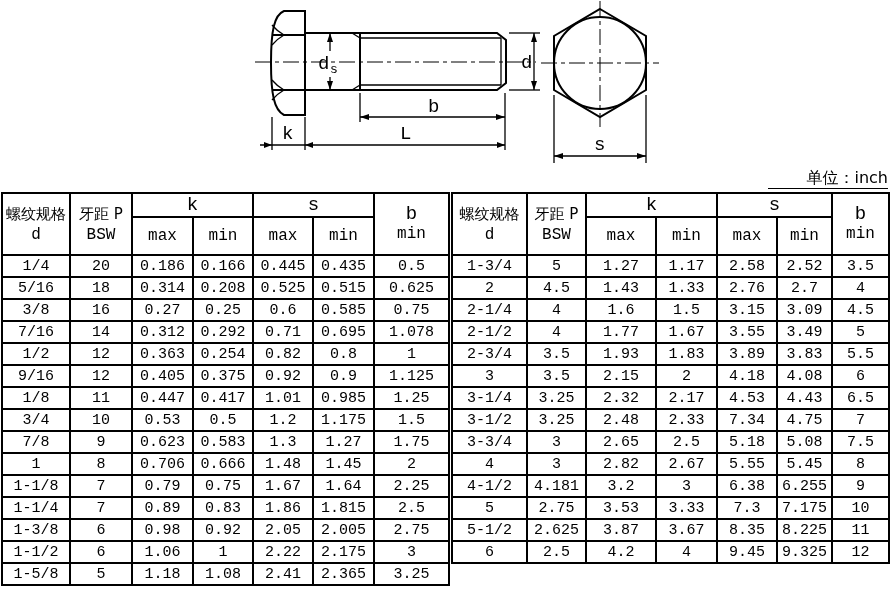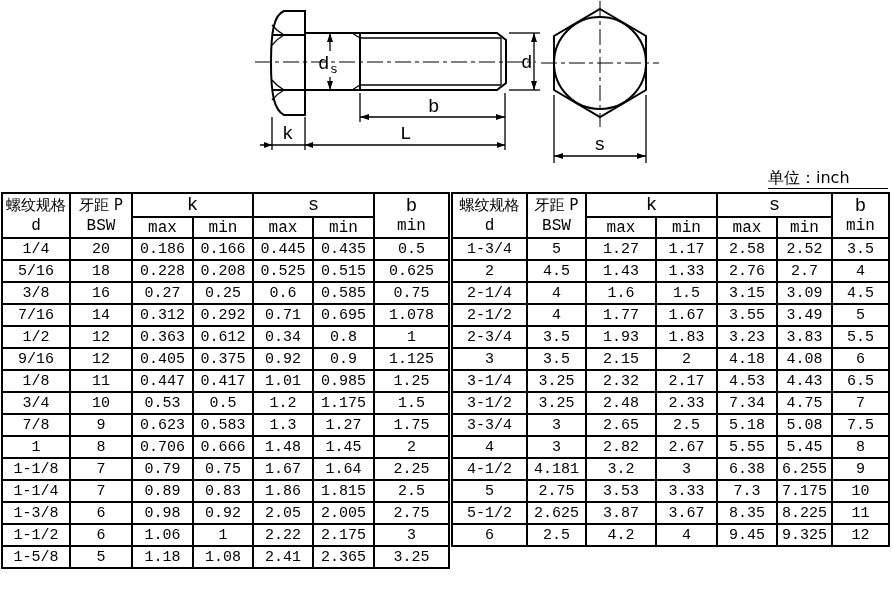--- a/index.html
+++ b/index.html
@@ -9,31 +9,31 @@
 
   #drawing-svg { position:absolute; left:0; top:0; }
   .obj  { stroke:#000; stroke-width:2;   fill:none; }
   .thin { stroke:#000; stroke-width:1.3; fill:none; }
   .cl   { stroke:#000; stroke-width:1;   fill:none; stroke-dasharray:16 4 4 4; }
   .arr  { fill:#000; stroke:none; }
   .dimtext { font-family:"Liberation Mono","DejaVu Sans Mono",monospace; font-size:19px; fill:#000; }
   .dimsub  { font-family:"Liberation Mono","DejaVu Sans Mono",monospace; font-size:13px; fill:#000; }
 
   #unit-label { position:absolute; left:768px; top:168px; width:120px; height:21px;
-                text-align:left; font-size:16px; line-height:20px;
+                text-align:right; font-size:16px; line-height:20px;
                 border-bottom:1.5px solid #000;
                 font-family:"DejaVu Sans","Liberation Sans",sans-serif; }
 
   table.tbl { position:absolute; border-collapse:collapse; table-layout:fixed; }
   #left-table  { left:1px;   top:192px; width:447px; }
   #right-table { left:451px; top:192px; width:437px; }
   .tbl th, .tbl td { border:2px solid #000; text-align:center; vertical-align:middle;
                      padding:0; overflow:hidden; white-space:nowrap; }
   .tbl thead tr.grow th { height:20px; }
-  .tbl thead tr.srow th { height:21px; }
+  .tbl thead tr.srow th { height:38px; }
   .tbl tbody td { height:22px; font-family:"Liberation Mono","DejaVu Sans Mono",monospace;
                   font-size:15px; font-weight:normal; }
   th.spec2 { font-weight:normal;margin-left:38px; }
   .hline-cn  { font-size:15px; line-height:21px; font-family:"DejaVu Sans","Liberation Sans",sans-serif; }
   .hline-lat { font-size:16px; line-height:20px; font-family:"Liberation Mono","DejaVu Sans Mono",monospace; }
   .ksb  { font-family:"Liberation Mono","DejaVu Sans Mono",monospace; font-size:19px; font-weight:normal; }
   .mm   { font-family:"Liberation Mono","DejaVu Sans Mono",monospace; font-size:16px; font-weight:normal; }
 </style>
 </head>
 <body>
@@ -154,21 +154,21 @@
           <td>20</td>
           <td>0.186</td>
           <td>0.166</td>
           <td>0.445</td>
           <td>0.435</td>
           <td>0.5</td>
         </tr>
         <tr>
           <td>5/16</td>
           <td>18</td>
-          <td>0.228</td>
+          <td>0.314</td>
           <td>0.208</td>
           <td>0.525</td>
           <td>0.515</td>
           <td>0.625</td>
         </tr>
         <tr>
           <td>3/8</td>
           <td>16</td>
           <td>0.27</td>
           <td>0.25</td>
@@ -182,22 +182,22 @@
           <td>0.312</td>
           <td>0.292</td>
           <td>0.71</td>
           <td>0.695</td>
           <td>1.078</td>
         </tr>
         <tr>
           <td>1/2</td>
           <td>12</td>
           <td>0.363</td>
-          <td>0.612</td>
-          <td>0.34</td>
+          <td>0.254</td>
+          <td>0.82</td>
           <td>0.8</td>
           <td>1</td>
         </tr>
         <tr>
           <td>9/16</td>
           <td>12</td>
           <td>0.405</td>
           <td>0.375</td>
           <td>0.92</td>
           <td>0.9</td>
@@ -356,21 +356,21 @@
           <td>1.67</td>
           <td>3.55</td>
           <td>3.49</td>
           <td>5</td>
         </tr>
         <tr>
           <td>2-3/4</td>
           <td>3.5</td>
           <td>1.93</td>
           <td>1.83</td>
-          <td>3.23</td>
+          <td>3.89</td>
           <td>3.83</td>
           <td>5.5</td>
         </tr>
         <tr>
           <td>3</td>
           <td>3.5</td>
           <td>2.15</td>
           <td>2</td>
           <td>4.18</td>
           <td>4.08</td>

